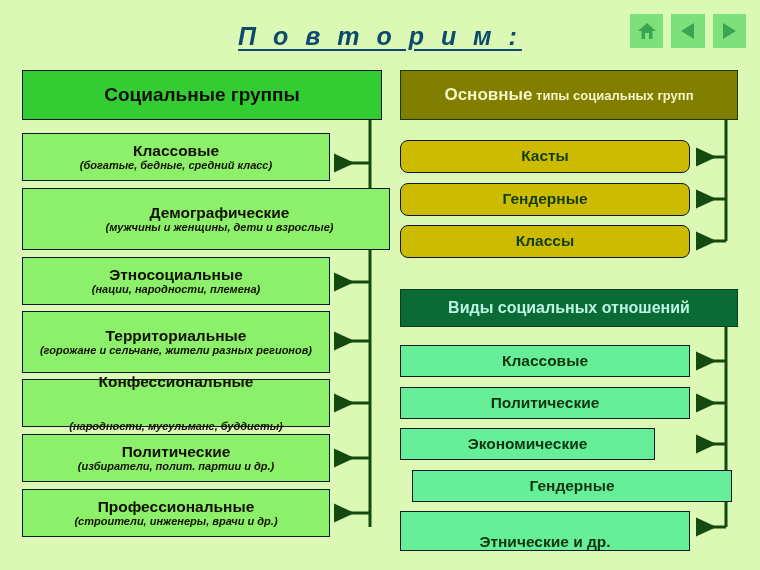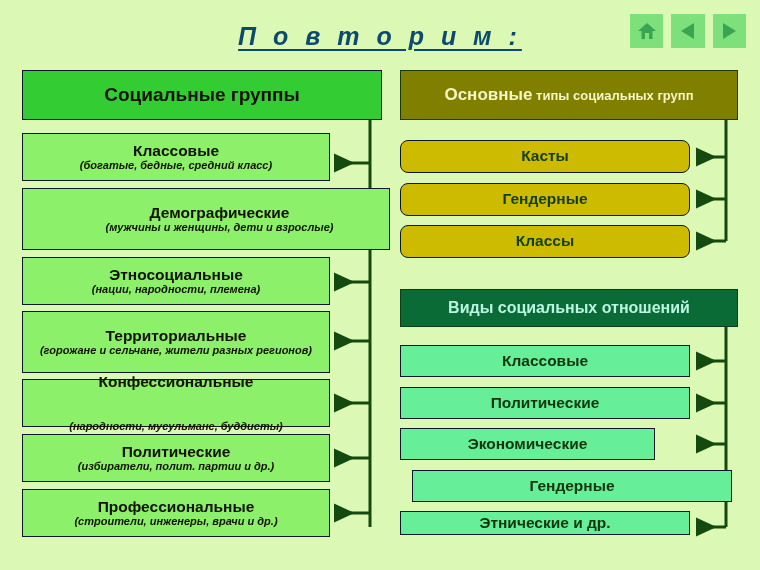--- a/index.html
+++ b/index.html
@@ -263,17 +263,17 @@
   </div>
 
   <div class="box item-mint" style="left:400px; top:428px; width:255px; height:32px;">
     <span class="ttl">Экономические</span>
   </div>
 
   <div class="box item-mint" style="left:412px; top:470px; width:320px; height:32px;">
     <span class="ttl">Гендерные</span>
   </div>
 
-  <div class="box item-mint" style="left:400px; top:511px; width:290px; height:24px;">
+  <div class="box item-mint" style="left:400px; top:511px; width:290px; height:40px;justify-content:flex-end;">
     <span class="ttl">Этнические и др.</span>
   </div>
 
 </div>
 
 </body></html>

